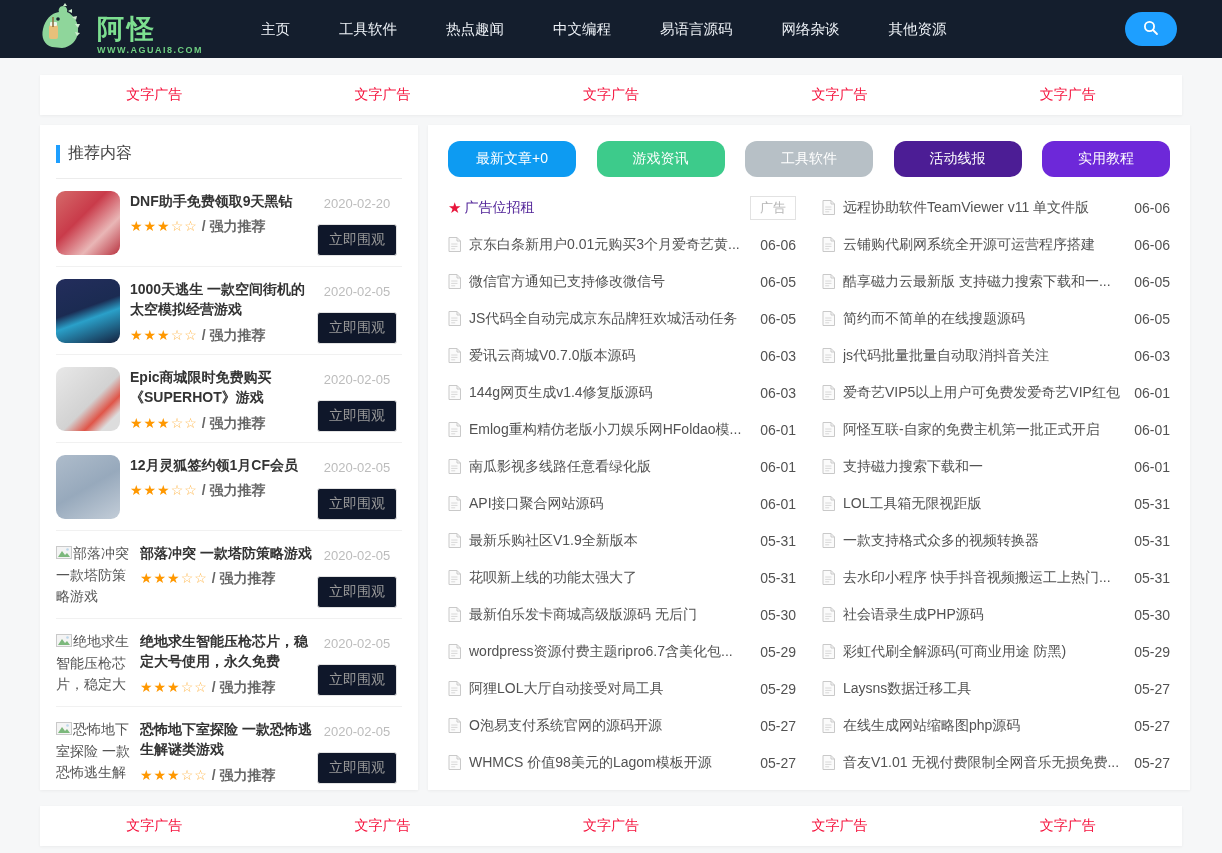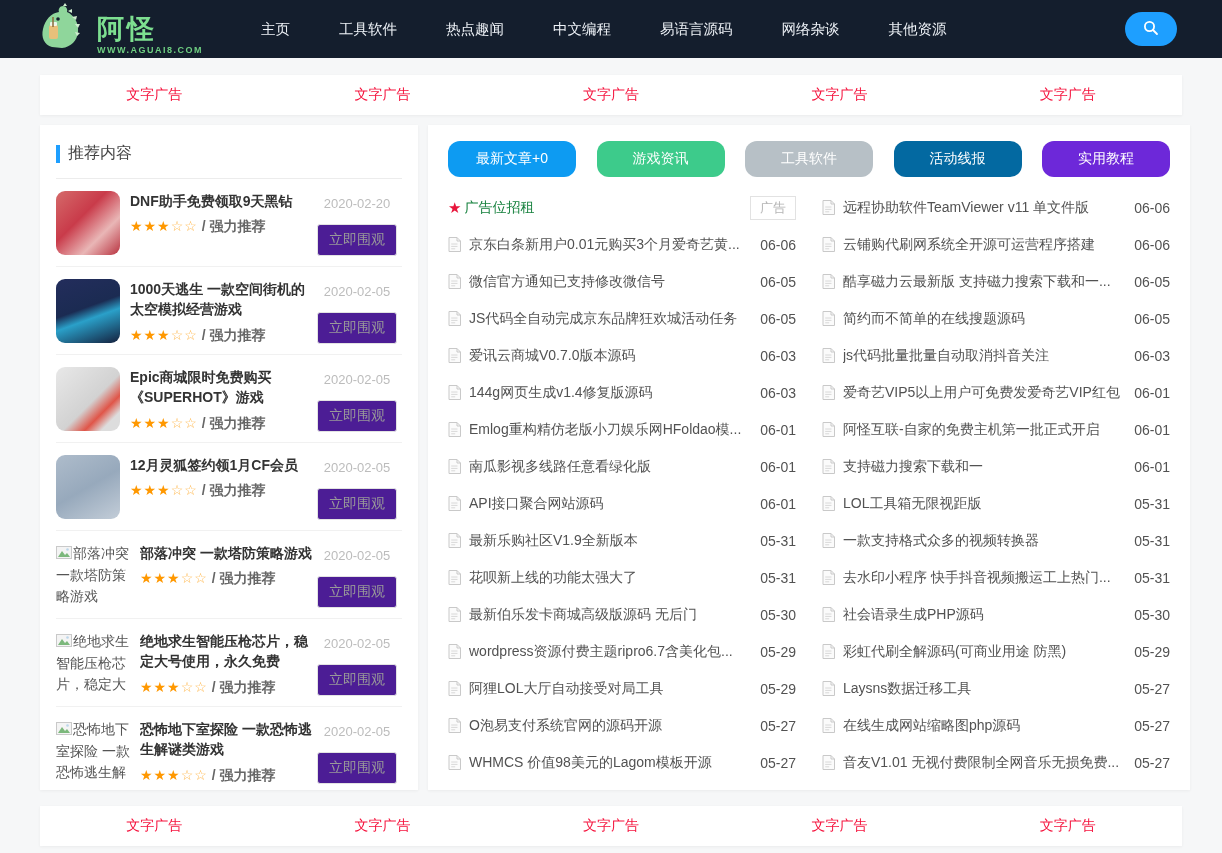--- a/index.html
+++ b/index.html
@@ -42,36 +42,36 @@
   .thumb.t-cf { background:linear-gradient(150deg,#aebccb 0%,#97a9bc 50%,#c3cdd8 100%); }
   .thumb-broken { width:76px; flex:none; margin-right:8px; font-size:14px; line-height:1.55; color:#555; overflow:hidden; }
   .broken-ico { display:inline-block; vertical-align:-1px; margin-right:1px; }
   .card-mid { flex:1; min-width:0;font-weight:bold; }
   .card-title { font-size:14px; color:#333; line-height:1.45; max-height:41px; overflow:hidden; cursor:pointer; }
   .card-rating { margin-top:7px; font-size:14px; color:#666; white-space:nowrap; }
   .stars-filled { color:#ff9800; letter-spacing:1px; }
   .stars-empty { color:#ffb74d; letter-spacing:1px; }
   .card-right { width:90px; flex:none; text-align:center; }
   .card-date { font-size:13px; color:#bcbcbc; margin-top:5px; }
-  .watch-btn { margin-top:13px; background:#4c1d95; border:1px solid #e3e3e3; border-radius:3px; color:#999;
+  .watch-btn { margin-top:13px; background:#0f172a; border:1px solid #e3e3e3; border-radius:3px; color:#999;
                font-size:14px; padding:6px 11px; cursor:pointer; font-family:inherit; }
 
   
   .tabs { display:flex; justify-content:space-between; margin-bottom:12px; }
   .tab-btn { width:128px; height:36px; border:none; border-radius:12px; color:#fff; font-size:14px;
              cursor:pointer; font-family:inherit; }
 
   
   .lists { display:flex; gap:26px; }
   .list-col { flex:1; min-width:0; }
   .row { display:flex; align-items:center; height:37px; cursor:pointer; }
   .row-ico { flex:none; margin-right:8px; display:flex; }
   .row-title { flex:1; min-width:0; font-size:14px; color:#525252; white-space:nowrap; overflow:hidden; }
   .row-date { flex:none; margin-left:10px; font-size:14px; color:#525252; }
-  .row.ad-row .row-title { color:#15803d; }
+  .row.ad-row .row-title { color:#4c1d95; }
   .ad-star { color:#e8163c; font-size:15px; margin-right:3px; }
   .ad-tag { flex:none; border:1px solid #e2e2e2; color:#b5b5b5; font-size:13px; padding:2px 9px; background:#fff; }
 </style>
 </head>
 <body>
 
 <div class="header">
   <div class="logo">
     <span>
       <svg width="46" height="48" viewBox="0 0 46 48">
@@ -192,21 +192,21 @@
           <div class="card-right"><div class="card-date">2020-02-05</div><button class="watch-btn">立即围观</button></div>
         </div>
       </div>
   </div>
 
   <div class="panel right-panel">
     <div class="tabs" id="tabs">
         <button class="tab-btn" style="background: rgb(13, 155, 242);">最新文章+0</button>
         <button class="tab-btn" style="background: rgb(61, 203, 139);">游戏资讯</button>
         <button class="tab-btn" style="background: rgb(183, 192, 198);">工具软件</button>
-        <button class="tab-btn" style="background: #0369a1;">活动线报</button>
+        <button class="tab-btn" style="background: #4c1d95;">活动线报</button>
         <button class="tab-btn" style="background: #6d28d9;">实用教程</button>
       </div>
     <div class="lists">
       <div class="list-col" id="list-left">
           <div class="row ad-row">
             <span class="ad-star">★</span>
             <span class="row-title">广告位招租</span>
             <span class="ad-tag">广告</span>
           </div>
           <div class="row">

